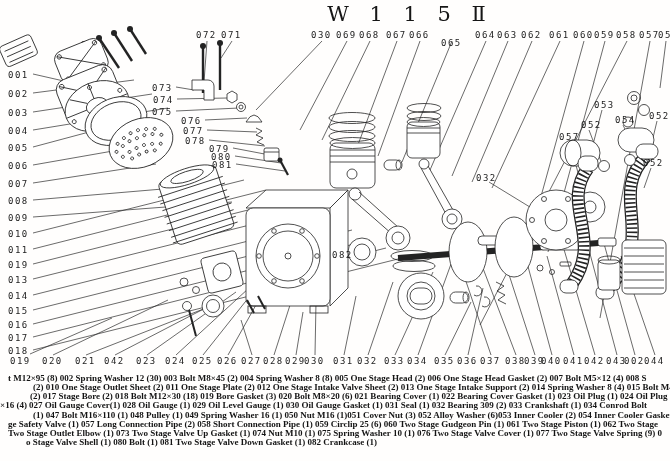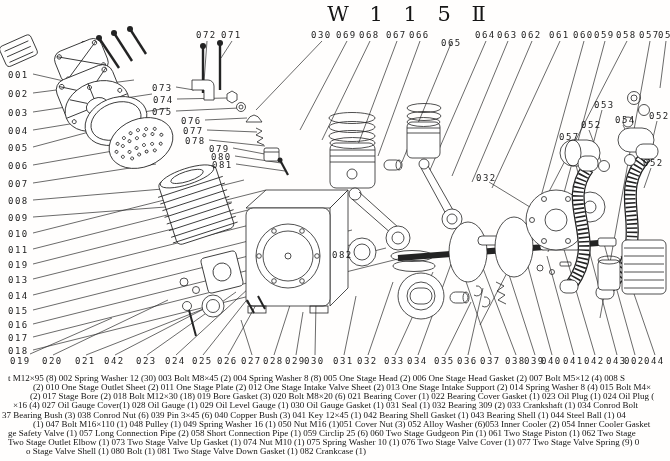--- a/index.html
+++ b/index.html
@@ -4,21 +4,21 @@
 <style>
   html,body{margin:0;padding:0;background:#e8e8e8}
   .page{position:relative;width:670px;height:461px;background:#fffefd;overflow:hidden;
         font-family:"Liberation Serif",serif}
   .title{position:absolute;left:290px;top:2px;width:240px;text-align:center;
          font-family:"DejaVu Serif",serif;font-size:21px;letter-spacing:7px;color:#161616}
   .c{position:absolute;font-family:"DejaVu Sans Mono",monospace;font-size:9px;
      letter-spacing:1.5px;color:#1c1c1c;white-space:nowrap;line-height:10px}
   svg.diagram{position:absolute;left:0;top:0}
   .plist{position:absolute;left:0;top:374px;width:670px;color:#141414}
-  .plist div{white-space:nowrap;font-size:9px;font-weight:normal;line-height:9.15px;
+  .plist div{white-space:nowrap;font-size:9px;font-weight:bold;line-height:9.15px;
              font-family:"Liberation Serif",serif}
 </style>
 </head>
 <body>
 
 <div class="page">
 
   <div class="title">W 1 1 5 Ⅱ</div>
 
   <svg class="diagram" width="670" height="461" viewBox="0 0 670 461">
@@ -435,21 +435,20 @@
   <span class="c" style="left:615px;top:115px">054</span>
   <span class="c" style="left:581px;top:120px">052</span>
   <span class="c" style="left:559px;top:132px">057</span>
   <span class="c" style="left:649px;top:111px">052</span>
   <span class="c" style="left:643px;top:158px">052</span>
 
   <div class="plist">
     <div style="padding-left:8px">t M12×95 (8) 002 Spring Washer 12 (30) 003 Bolt M8×45 (2) 004 Spring Washer 8 (8) 005 One Stage Head (2) 006 One Stage Head Gasket (2) 007 Bolt M5×12 (4) 008 S</div>
     <div style="padding-left:33px">(2) 010 One Stage Outlet Sheet (2) 011 One Stage Plate (2) 012 One Stage Intake Valve Sheet (2) 013 One Stage Intake Support (2) 014 Spring Washer 8 (4) 015 Bolt M4×</div>
     <div style="padding-left:30px">(2) 017 Stage Bore (2) 018 Bolt M12×30 (18) 019 Bore Gasket (3) 020 Bolt M8×20 (6) 021 Bearing Cover (1) 022 Bearing Cover Gasket (1) 023 Oil Plug (1) 024 Oil Plug (</div>
-    <div style="padding-left:13px">×16 (4) 027 Oil Gauge Cover(1) 028 Oil Gauge (1) 029 Oil Level Gauge (1) 030 Oil Gauge Gasket (1) 031 Seal (1) 032 Bearing 309 (2) 033 Crankshaft (1) 034 Conrod Bolt</div>
-    <div style="padding-left:2px">37 Bearing Bush (3) 038 Conrod Nut (6) 039 Pin 3×45 (6) 040 Copper Bush (3) 041 Key 12×45 (1) 042 Bearing Shell Gasket (1) 043 Bearing Shell (1) 044 Steel Ball (1) 04</div>
+    <div style="padding-left:0">×16 (4) 027 Oil Gauge Cover(1) 028 Oil Gauge (1) 029 Oil Level Gauge (1) 030 Oil Gauge Gasket (1) 031 Seal (1) 032 Bearing 309 (2) 033 Crankshaft (1) 034 Conrod Bolt</div>
     <div style="padding-left:33px">(1) 047 Bolt M16×110 (1) 048 Pulley (1) 049 Spring Washer 16 (1) 050 Nut M16 (1)051 Cover Nut (3) 052 Alloy Washer (6)053 Inner Cooler (2) 054 Inner Cooler Gasket</div>
     <div style="padding-left:8px">ge Safety Valve (1) 057 Long Connection Pipe (2) 058 Short Connection Pipe (1) 059 Circlip 25 (6) 060 Two Stage Gudgeon Pin (1) 061 Two Stage Piston (1) 062 Two Stage</div>
     <div style="padding-left:8px">Two Stage Outlet Elbow (1) 073 Two Stage Valve Up Gasket (1) 074 Nut M10 (1) 075 Spring Washer 10 (1) 076 Two Stage Valve Cover (1) 077 Two Stage Valve Spring (9) 0</div>
     <div style="padding-left:26px">o Stage Valve Shell (1) 080 Bolt (1) 081 Two Stage Valve Down Gasket (1) 082 Crankcase (1)</div>
   </div>
 
 </div>
 
 </body></html>

